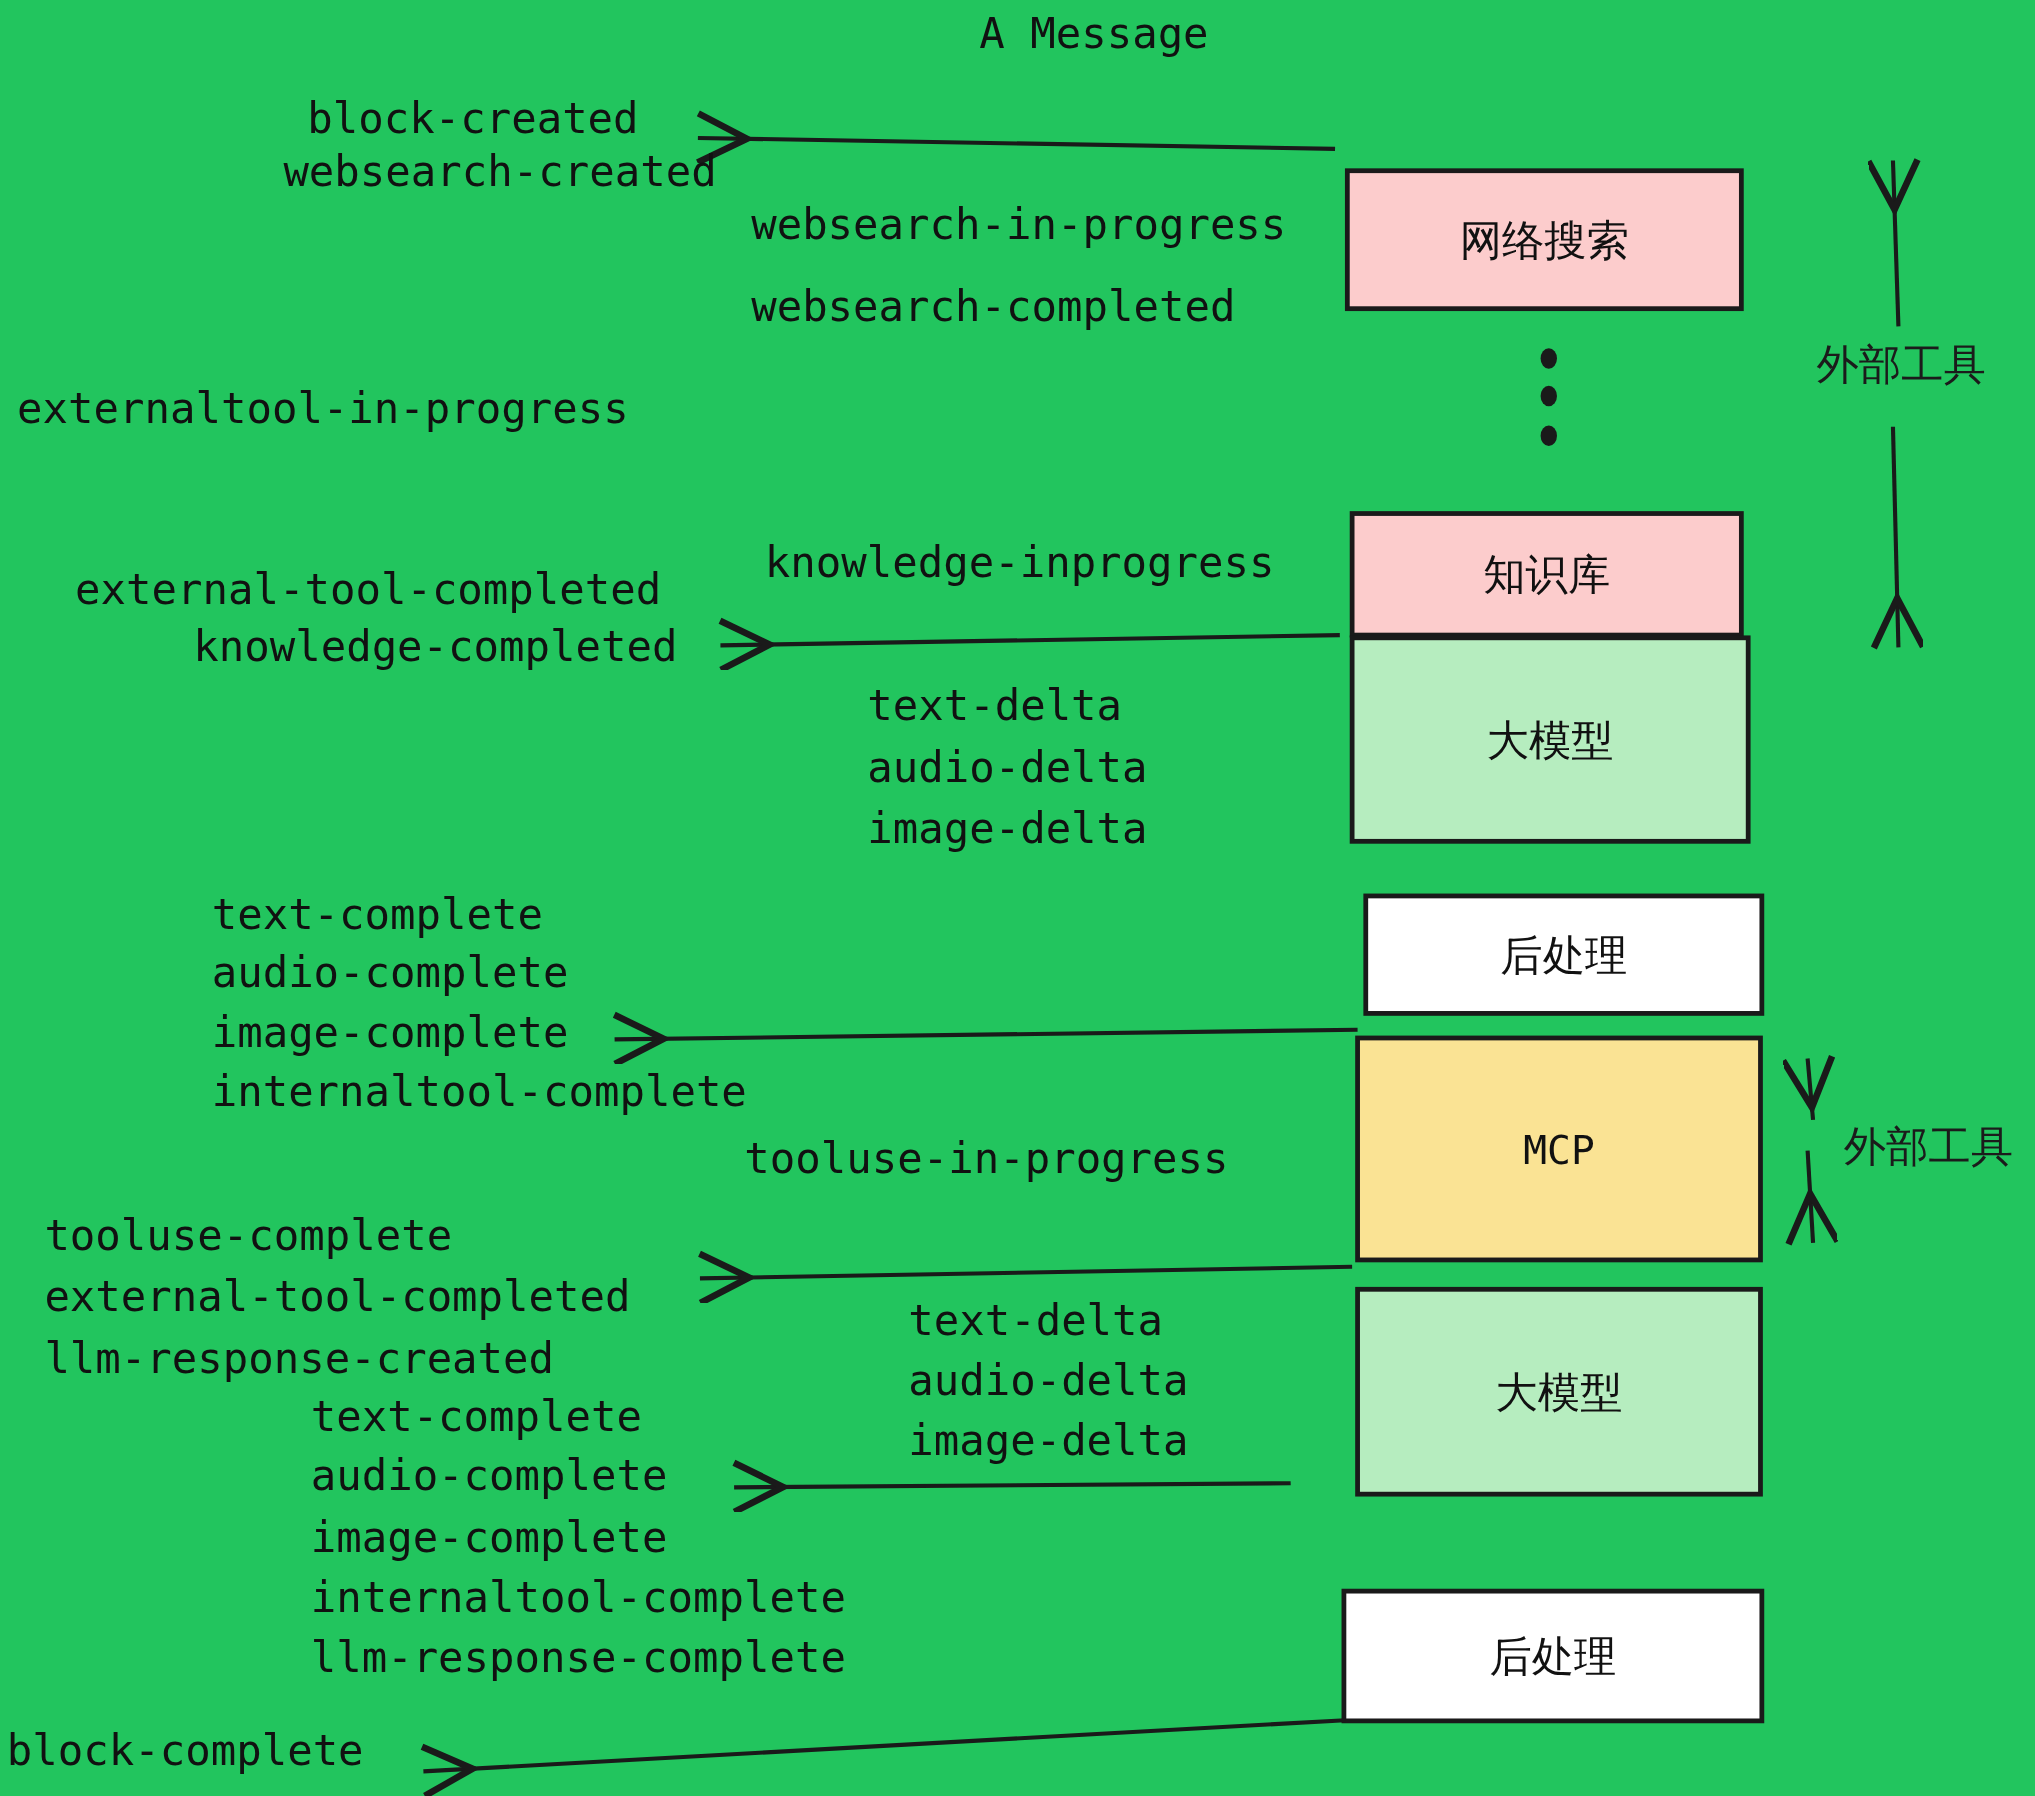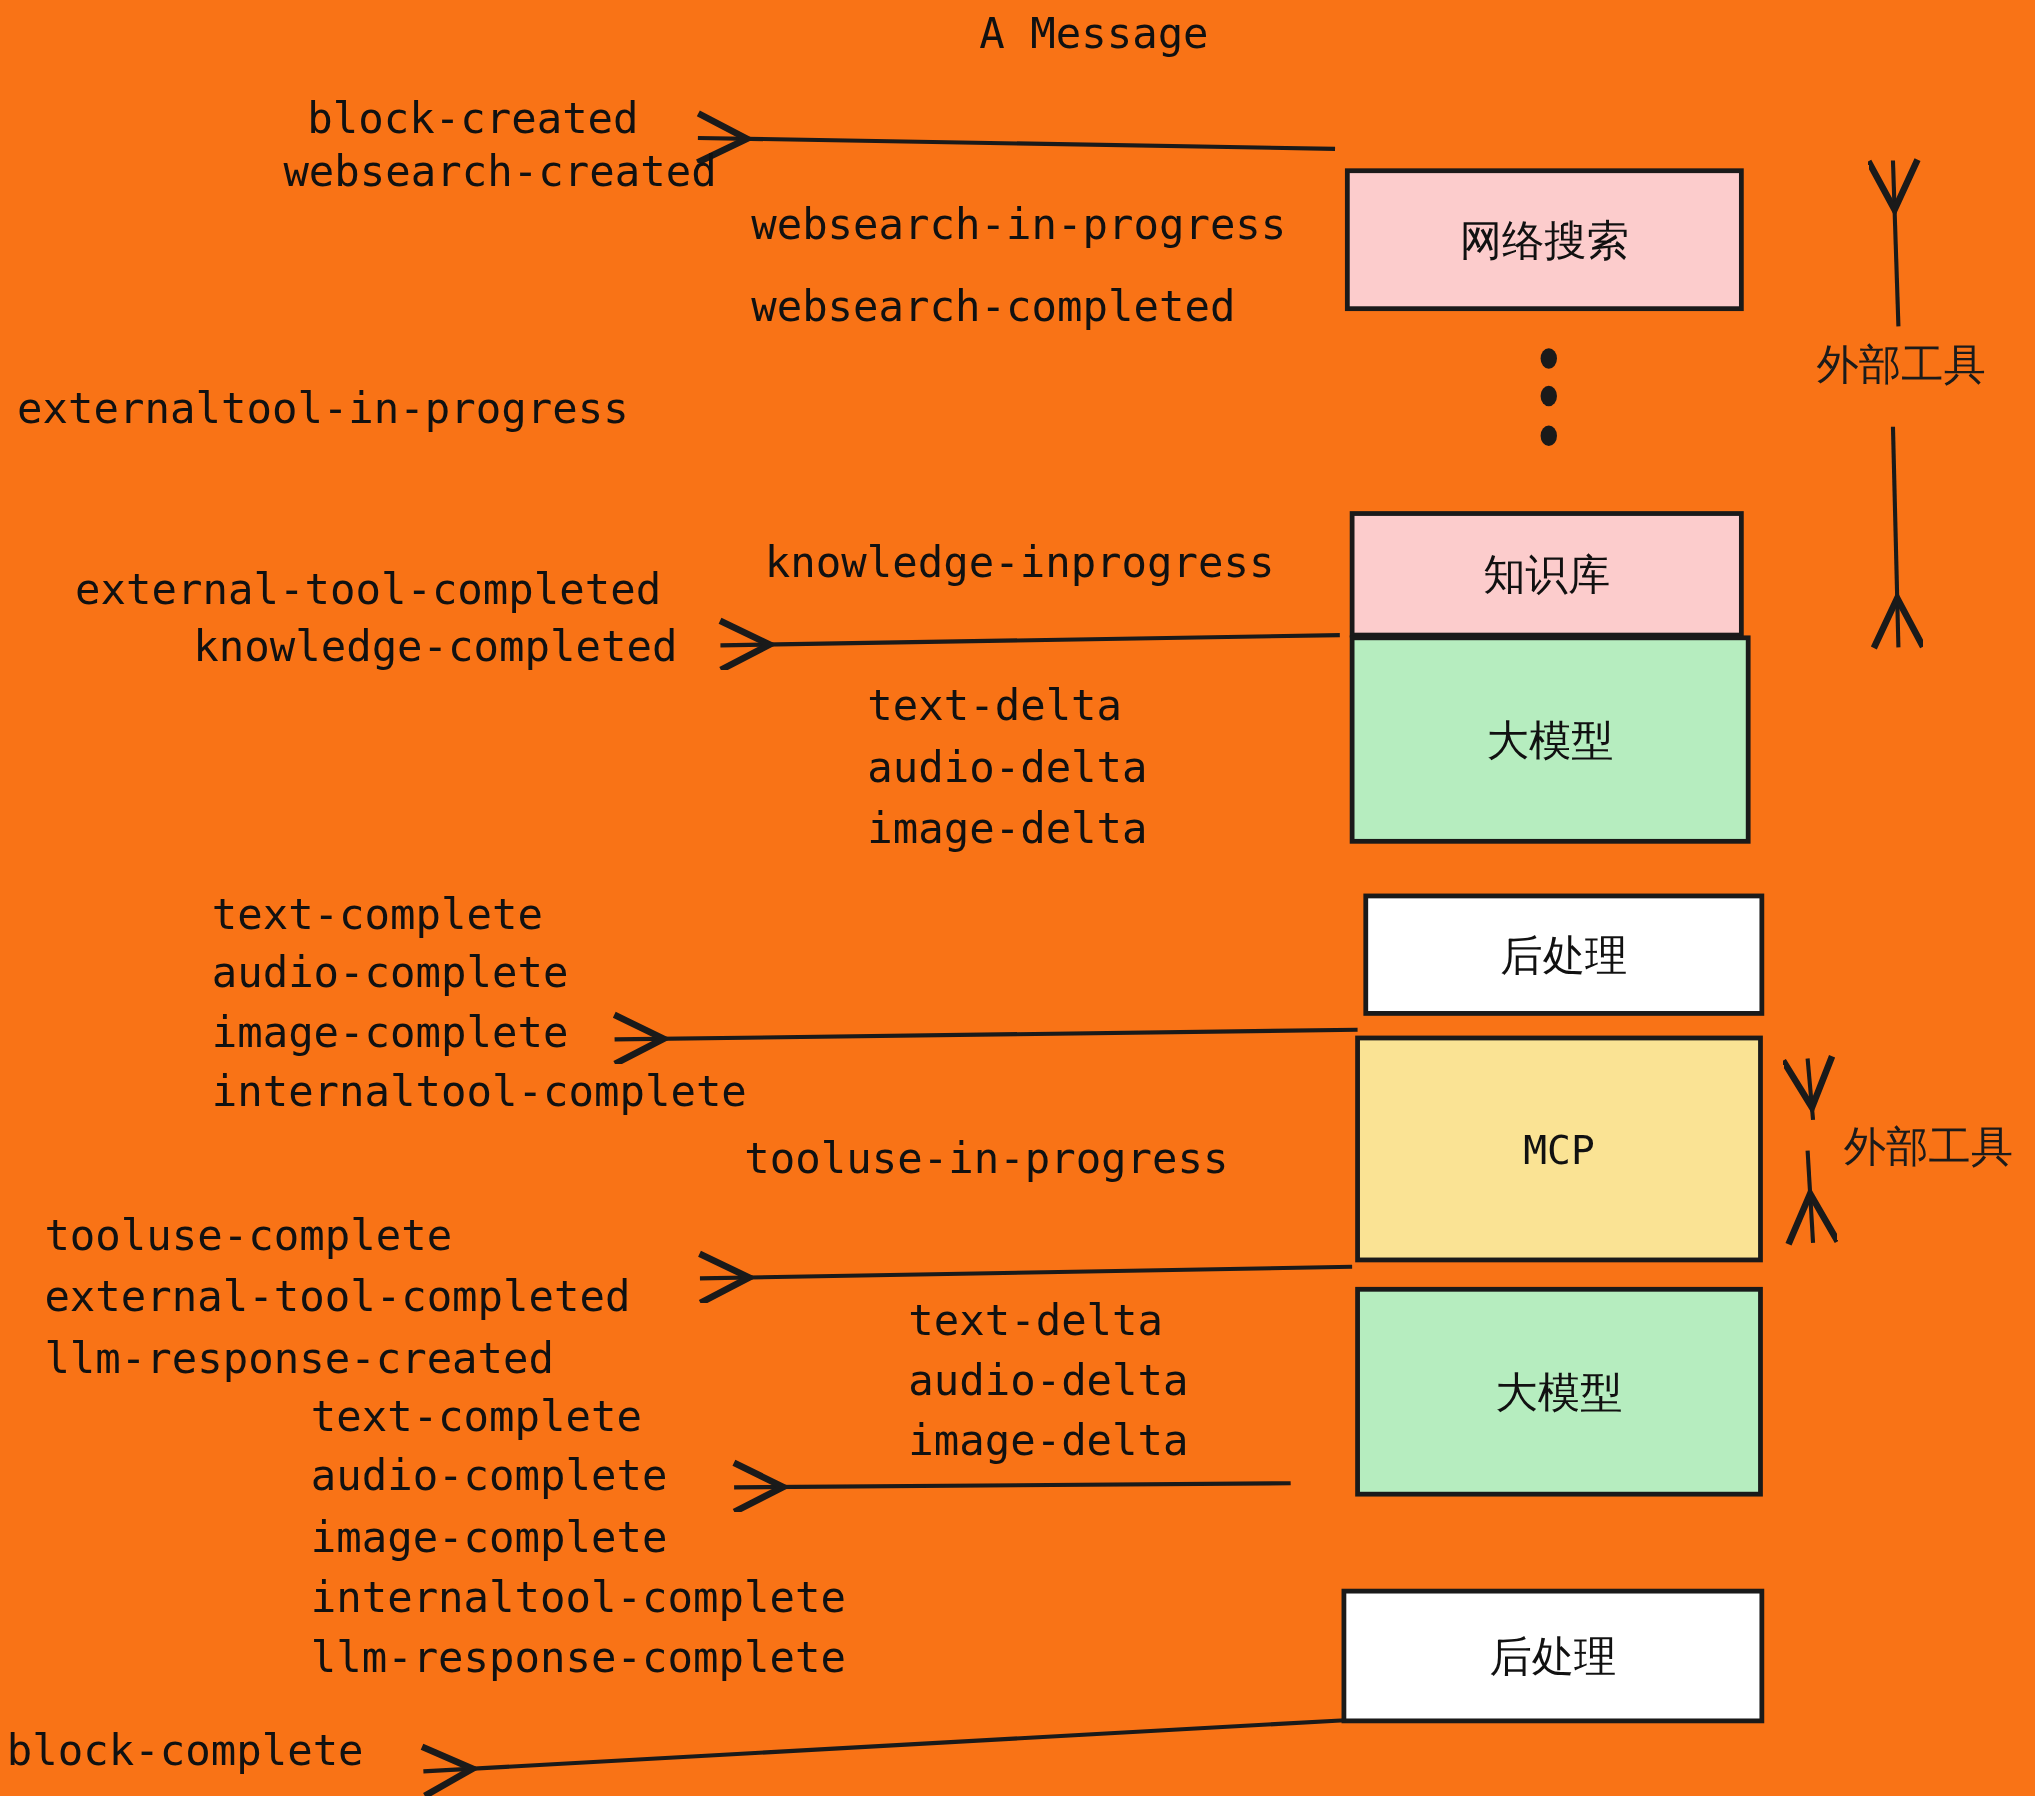--- a/index.html
+++ b/index.html
@@ -1,18 +1,18 @@
 <!DOCTYPE html>
 <html style="font-size:11px"><head>
 <meta charset="utf-8">
 <style>
   html,body{margin:0;padding:0;background:#ffffff;}
   body{width:2035px;height:1796px;overflow:hidden;
        font-family:"DejaVu Sans Mono","Liberation Mono",monospace;}
-  #stage{position:relative;width:2035px;height:1796px;background:#f97316;}
+  #stage{position:relative;width:2035px;height:1796px;background:#22c55e;}
   svg#diagram{position:absolute;left:0;top:0;width:2035px;height:1796px;}
   .evt{font-family:"DejaVu Sans Mono","Liberation Mono",monospace;
        font-size:62px;fill:#111111;letter-spacing:0px;}
   .title{font-family:"DejaVu Sans Mono","Liberation Mono",monospace;
          font-size:62px;fill:#111111;}
   .boxlabel{font-family:"DejaVu Sans","Liberation Sans",sans-serif;
             font-size:62px;fill:#111111;}
   .boxlabel.mcp{font-family:"DejaVu Sans Mono","Liberation Mono",monospace;font-size:58px;}
   .sidelabel{font-family:"DejaVu Sans","Liberation Sans",sans-serif;
              font-size:62px;fill:#1b1b1b;}

